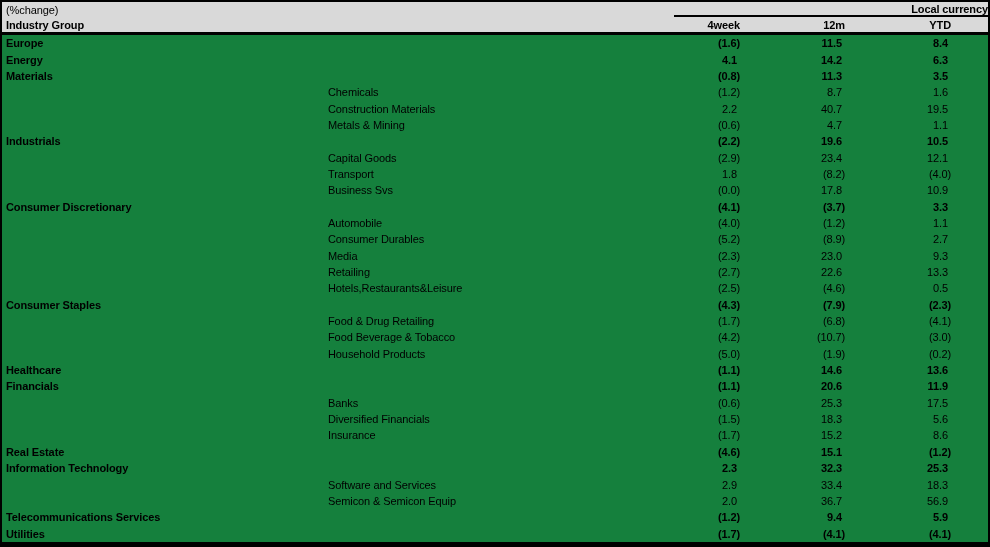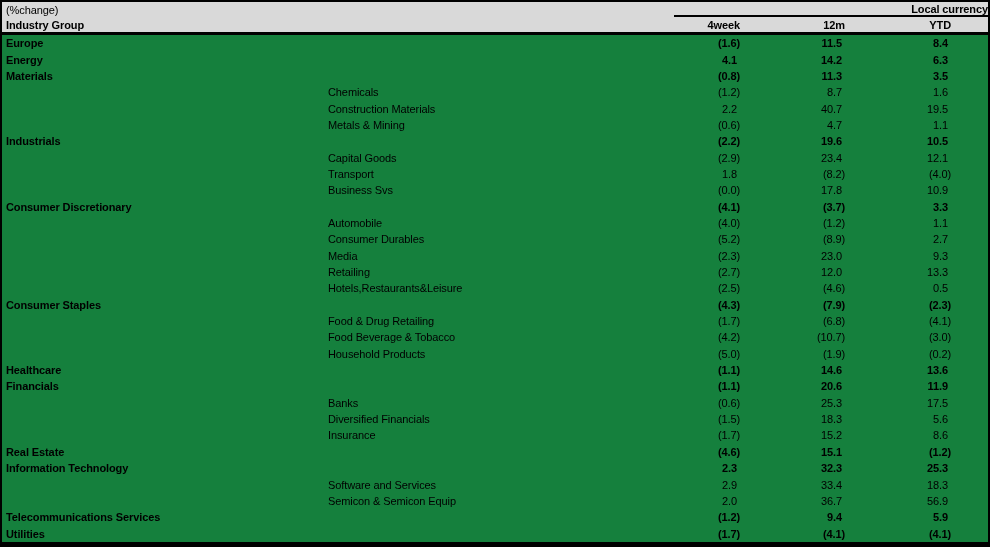--- a/index.html
+++ b/index.html
@@ -204,21 +204,21 @@
           <td class="group-cell"></td>
           <td class="sub-cell">Media</td>
           <td class="num-cell num-4week"><span>(2.3)</span></td>
           <td class="num-cell num-12m"><span class="pos-pad">23.0</span></td>
           <td class="num-cell num-ytd"><span class="pos-pad">9.3</span></td>
         </tr>
         <tr class="row-sub">
           <td class="group-cell"></td>
           <td class="sub-cell">Retailing</td>
           <td class="num-cell num-4week"><span>(2.7)</span></td>
-          <td class="num-cell num-12m"><span class="pos-pad">12.0</span></td>
+          <td class="num-cell num-12m"><span class="pos-pad">22.6</span></td>
           <td class="num-cell num-ytd"><span class="pos-pad">13.3</span></td>
         </tr>
         <tr class="row-sub">
           <td class="group-cell"></td>
           <td class="sub-cell">Hotels,Restaurants&amp;Leisure</td>
           <td class="num-cell num-4week"><span>(2.5)</span></td>
           <td class="num-cell num-12m"><span>(4.6)</span></td>
           <td class="num-cell num-ytd"><span class="pos-pad">0.5</span></td>
         </tr>
         <tr class="row-group">

